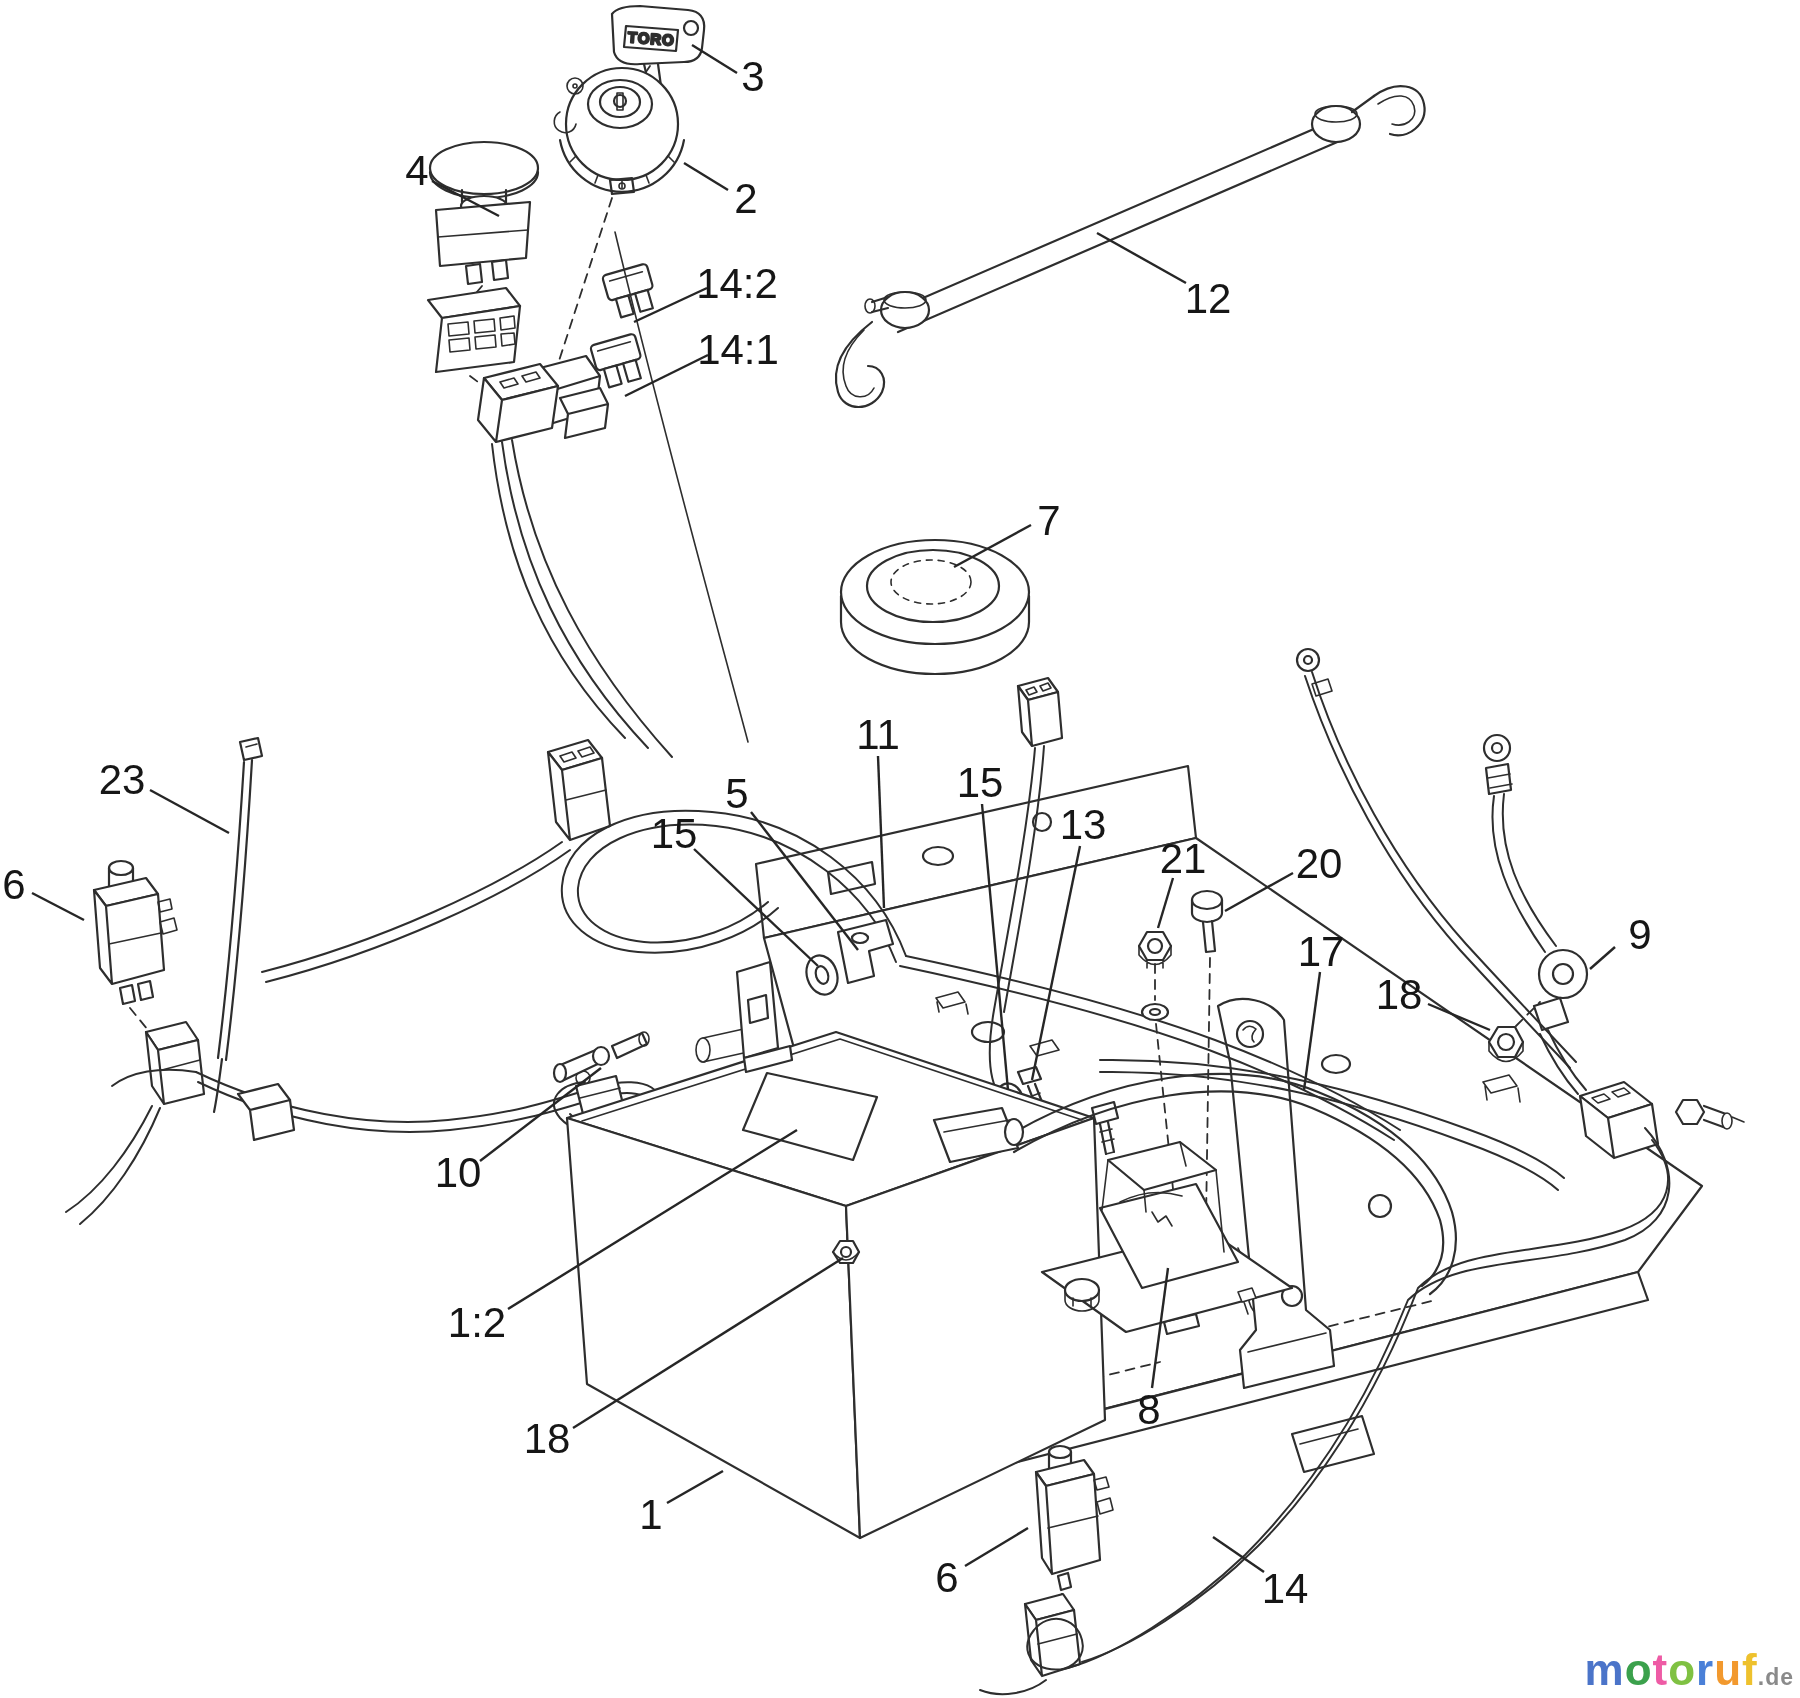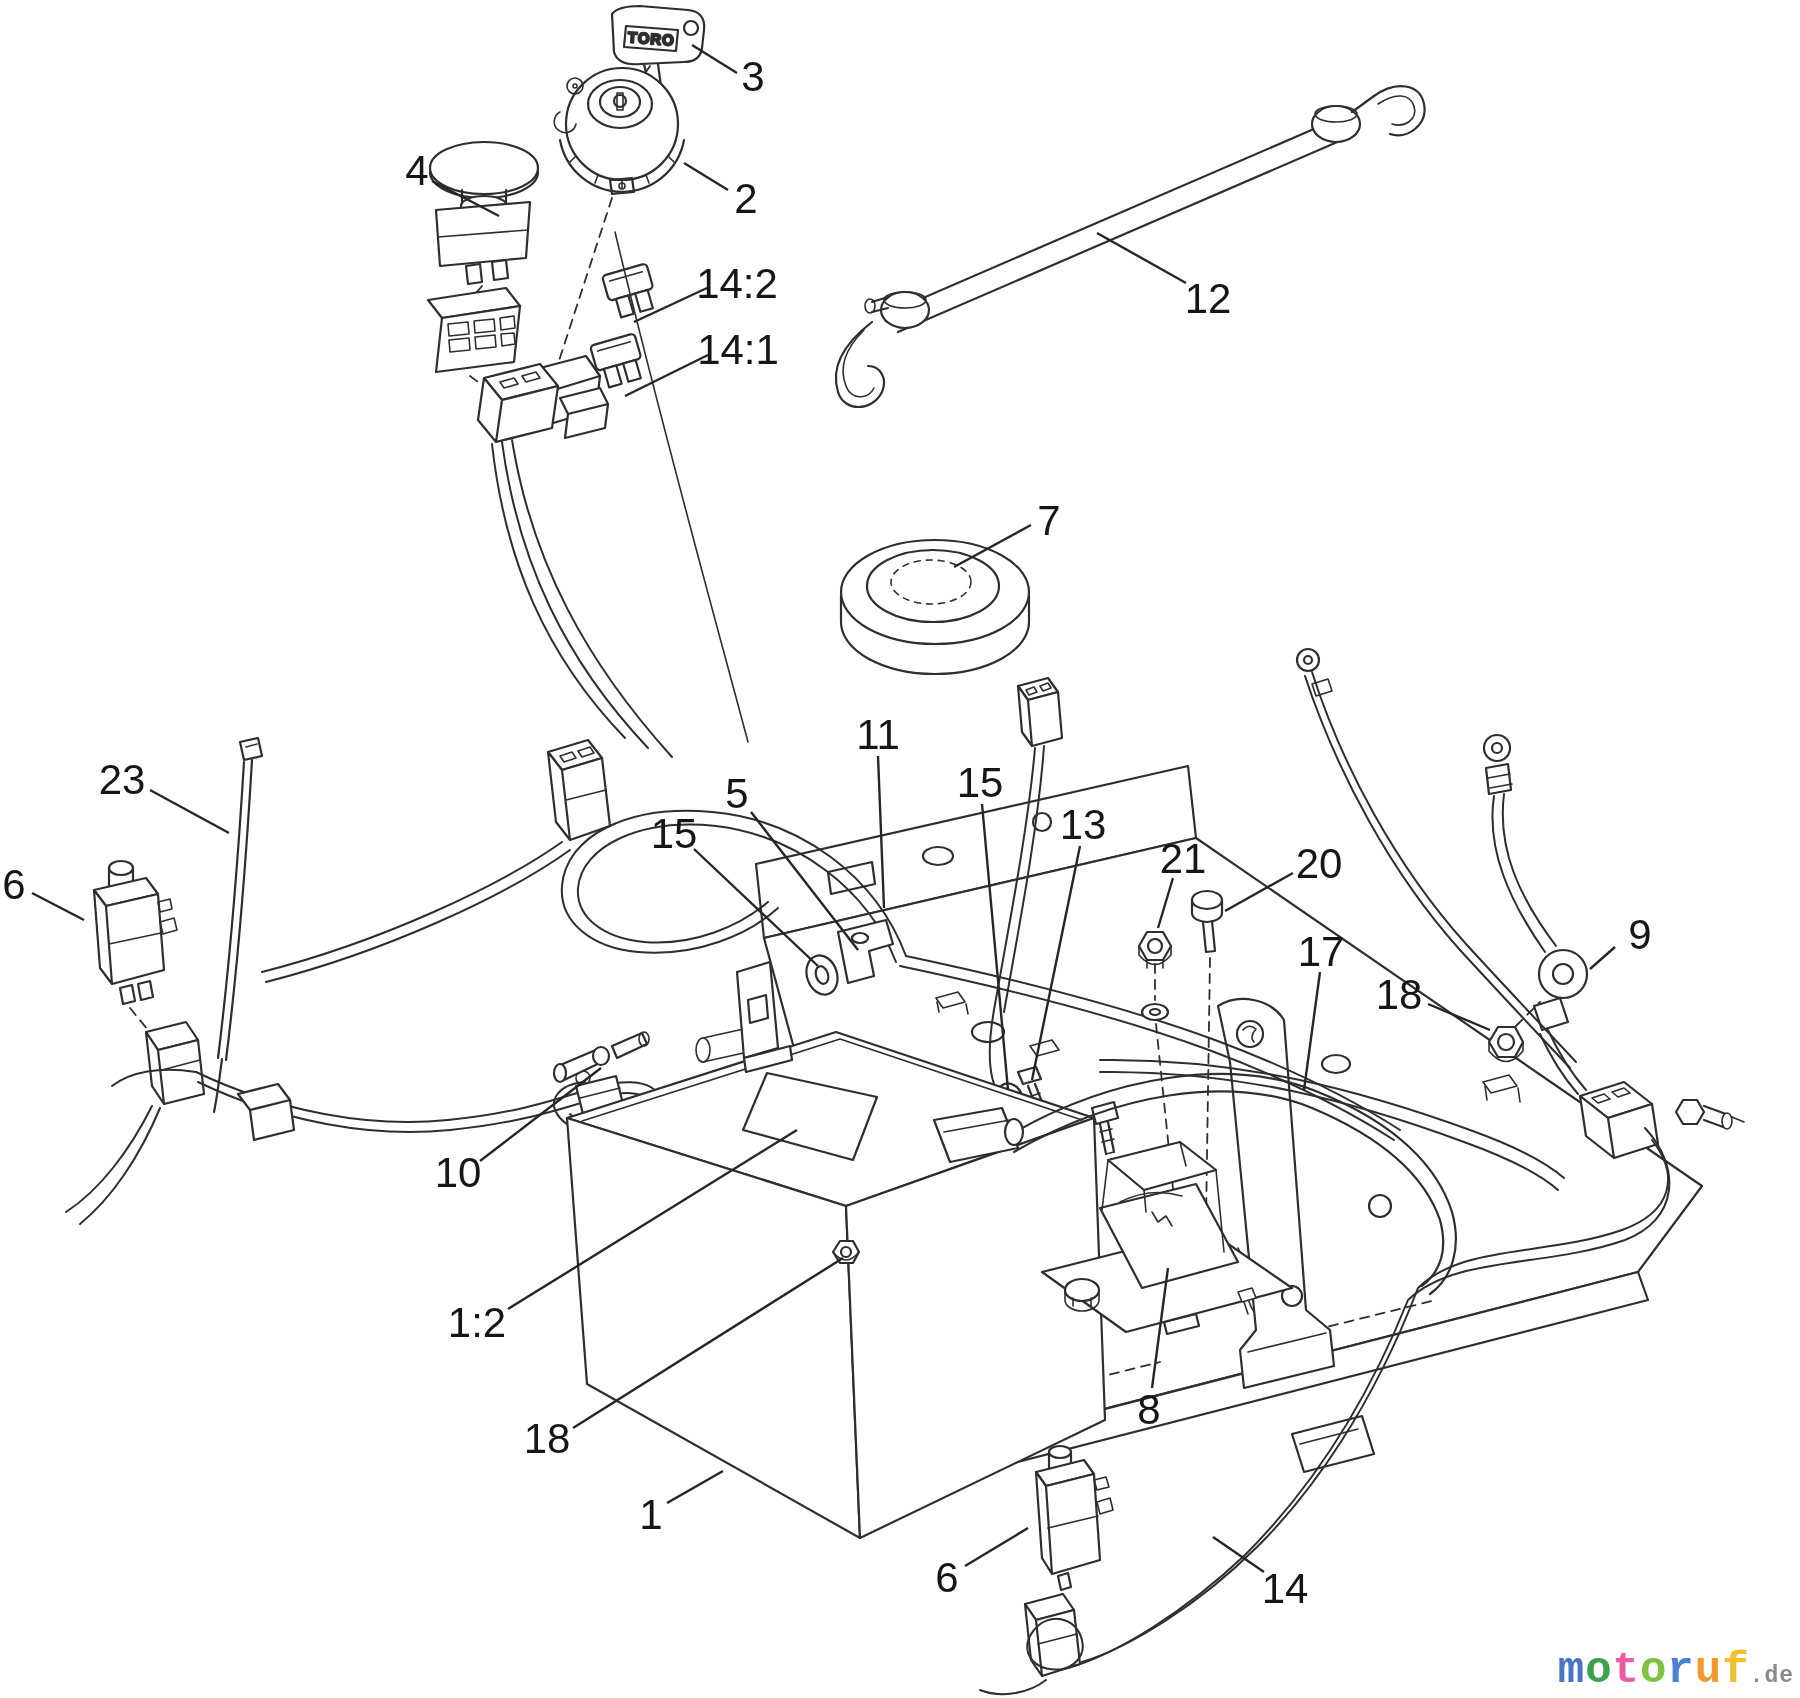--- a/index.html
+++ b/index.html
@@ -10,21 +10,21 @@
   .thin{stroke-width:1.6;}
   .wire{stroke-width:2;}
   .dash{stroke-dasharray:9 7;stroke-width:1.8;}
   .dashf{stroke-dasharray:6 6;stroke-width:1.6;}
   .white{fill:#ffffff;}
   .leader{stroke:#262626;stroke-width:2.4;}
   .callout-text{font-family:"Liberation Sans",sans-serif;font-size:42px;fill:#161616;
                 text-anchor:middle;dominant-baseline:central;}
   .toro-text{font-family:"Liberation Sans",sans-serif;font-size:15px;font-weight:bold;
              letter-spacing:1px;fill:#222;text-anchor:middle;}
-  #watermark{position:absolute;right:6px;bottom:6px;font-family:Liberation Mono, monospace;
+  #watermark{position:absolute;right:6px;bottom:6px;font-family:Liberation Sans, sans-serif;
              font-weight:bold;font-size:44px;letter-spacing:1px;line-height:1;margin-top:12px;}
   #watermark .suffix{font-size:23px;font-weight:bold;}
 </style>
 </head>
 <body>
 <div id="stage">
 
 <svg width="1800" height="1698" viewBox="0 0 1800 1698">
 
   <g class="art">

